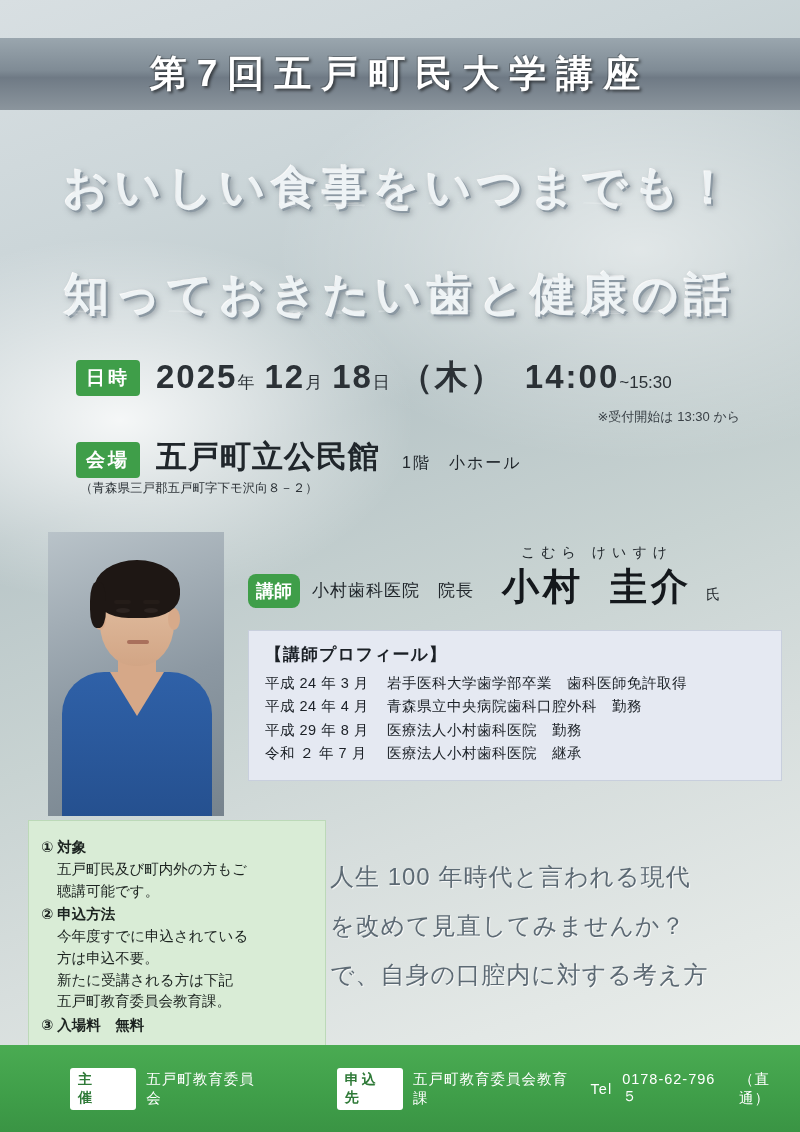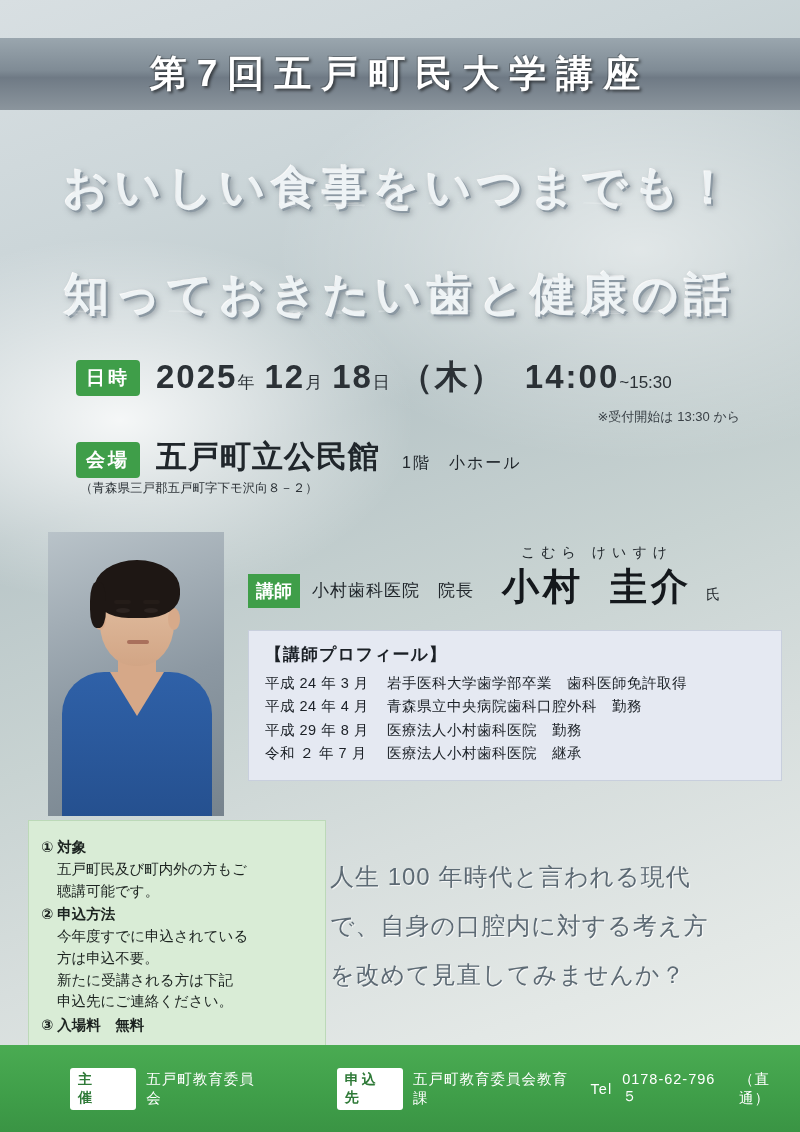--- a/index.html
+++ b/index.html
@@ -124,21 +124,21 @@
   .photo .vneck{
     position:absolute;left:62px;top:140px;width:54px;height:44px;
     background:#d6a888;
     clip-path:polygon(0 0,100% 0,50% 100%);
   }
 
   .sp-right{margin-left:200px;}
   .sp-name-row{display:flex;align-items:flex-end;height:84px;}
   .tag-lecturer{
     width:40px;background:#3f9e49;color:#fff;font-size:18px;font-weight:bold;
-    padding:6px 6px;border-radius:0;line-height:1.25;text-align:center;margin-bottom:8px;
+    padding:6px 6px;border-radius:8px;line-height:1.25;text-align:center;margin-bottom:8px;
   }
   .sp-clinic{font-size:17px;color:#20262b;margin-left:12px;margin-bottom:14px;letter-spacing:1px;}
   .sp-name-wrap{margin-left:28px;margin-bottom:4px;text-align:center;}
   .sp-furigana{font-size:14px;color:#20262b;letter-spacing:6px;}
   .sp-name{font-size:37px;font-weight:bold;color:#14181c;letter-spacing:4px;}
   .sp-name .gap{display:inline-block;width:26px;}
   .sp-suffix{font-size:14px;color:#20262b;margin-left:14px;margin-bottom:12px;}
 
   .profile{
     margin-top:14px;margin-left:0;width:500px;
@@ -279,31 +279,31 @@
     <div class="item">
       <div class="hd">① 対象</div>
       <div class="bd" style="white-space:pre-line">五戸町民及び町内外の方もご
 聴講可能です。</div>
     </div>
     <div class="item">
       <div class="hd">② 申込方法</div>
       <div class="bd" style="white-space:pre-line">今年度すでに申込されている
 方は申込不要。
 新たに受講される方は下記
-申込先にご連絡ください。</div>
+五戸町教育委員会教育課。</div>
     </div>
     <div class="item">
       <div class="hd">③ 入場料　無料</div>
     </div>
   </div>
 
   <div class="message">
     <div>人生 100 年時代と言われる現代</div>
+    <div>を改めて見直してみませんか？</div>
     <div>で、自身の口腔内に対する考え方</div>
-    <div>を改めて見直してみませんか？</div>
   </div>
 
   <div class="footer">
     <div class="inner">
       <span class="ftag">主　催</span>
       <span class="ftxt">五戸町教育委員会</span>
       <span class="fgap"></span>
       <span class="ftag">申込先</span>
       <span class="ftxt">五戸町教育委員会教育課</span>
       <span class="ftxt">Tel</span>

